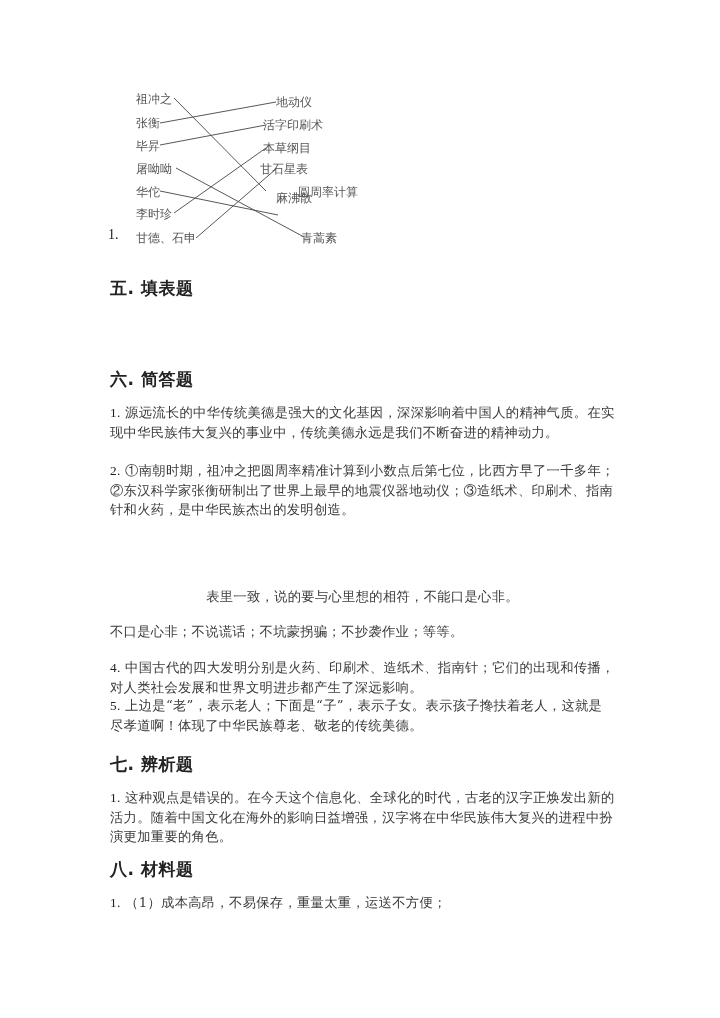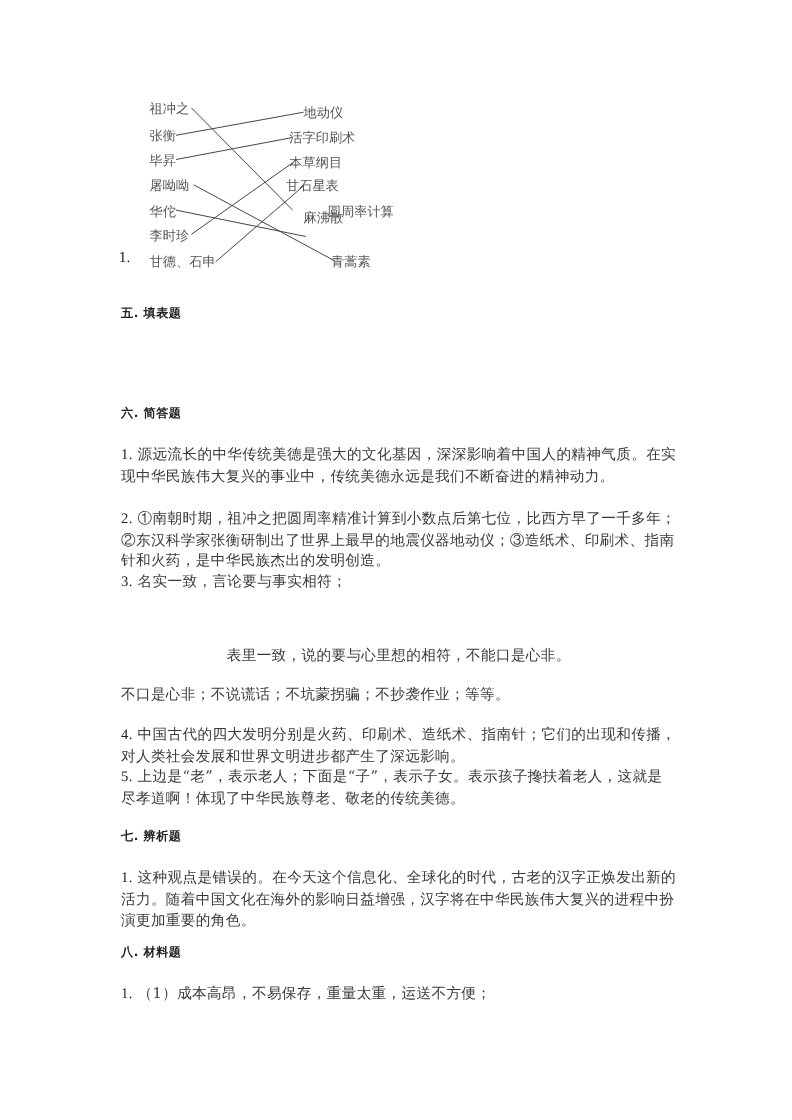--- a/index.html
+++ b/index.html
@@ -49,21 +49,21 @@
     font-family: "Liberation Serif", "DejaVu Serif", serif;
     font-size: 14px;
     color: #222;
   }
 
   .section-title {
     position: absolute;
     left: 110px;
     font-family: "DejaVu Sans", "Liberation Sans", sans-serif;
     font-weight: bold;
-    font-size: 11px;
+    font-size: 17px;
     color: #222222;
     letter-spacing: 0.5px;
   }
   .para {
     position: absolute;
     left: 110px;
     width: 505px;
     font-family: "DejaVu Serif", "Liberation Serif", serif;
     font-size: 13.3px;
     line-height: 19.5px;
@@ -121,23 +121,20 @@
 
   <div class="section-title" style="top:277px;">五. 填表题</div>
 
   <div class="section-title" style="top:368px;">六. 简答题</div>
   <div class="para" style="top:403px;">
     <span class="num">1.</span><span> 源远流长的中华传统美德是强大的文化基因，深深影响着中国人的精神气质。在实现中华民族伟大复兴的事业中，传统美德永远是我们不断奋进的精神动力。</span>
   </div>
   <div class="para" style="top:461px;">
     <span class="num">2.</span><span> ①南朝时期，祖冲之把圆周率精准计算到小数点后第七位，比西方早了一千多年；②东汉科学家张衡研制出了世界上最早的地震仪器地动仪；③造纸术、印刷术、指南针和火药，是中华民族杰出的发明创造。</span>
   </div>
-  <div class="para" style="top:519px;">
-    <span class="num">3.</span><span> 名实一致，言论要与事实相符；</span>
-  </div>
   <div class="para" style="top:587px;text-align:center;">
     <span>表里一致，说的要与心里想的相符，不能口是心非。</span>
   </div>
   <div class="para" style="top:622px;">
     <span>不口是心非；不说谎话；不坑蒙拐骗；不抄袭作业；等等。</span>
   </div>
   <div class="para" style="top:658px;">
     <span class="num">4.</span><span> 中国古代的四大发明分别是火药、印刷术、造纸术、指南针；它们的出现和传播，对人类社会发展和世界文明进步都产生了深远影响。</span>
   </div>
   <div class="para" style="top:696px;">

